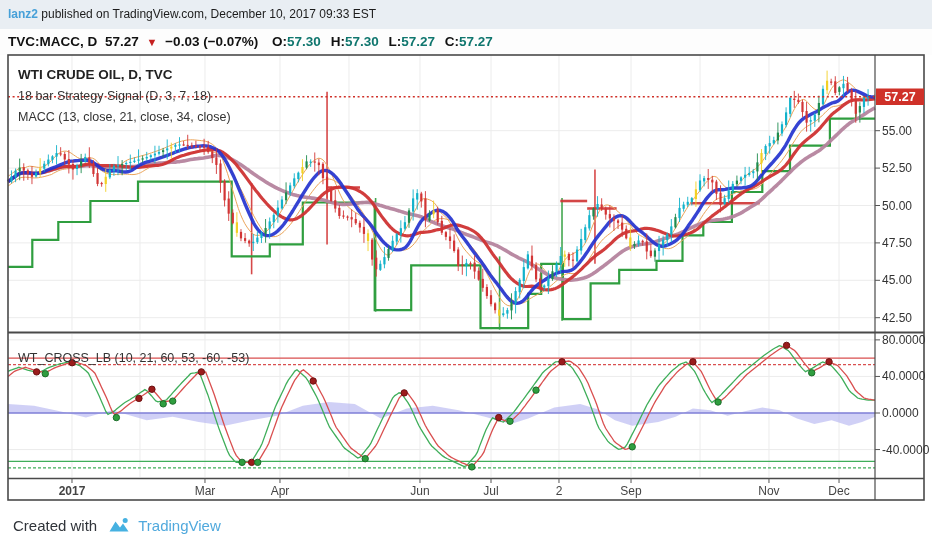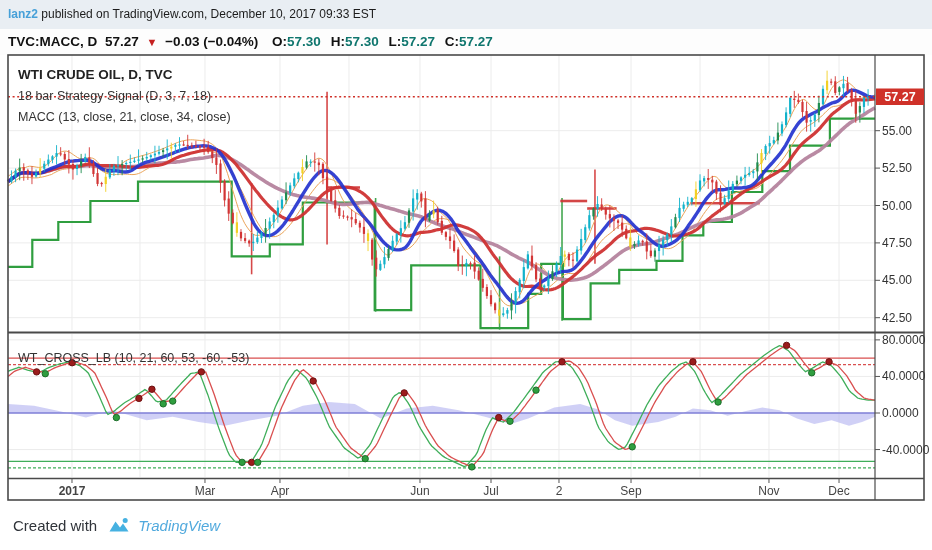--- a/index.html
+++ b/index.html
@@ -13,40 +13,40 @@
           line-height:26px;font-size:13.5px;font-weight:bold;color:#111;}
   .ticker .inner{margin-left:8px;}
   .ticker span{margin-right:4px;}
   .red{color:#0f766e;}
   .tri{color:#c51f1f;font-size:11px;}
   .chg{color:#111;}
   #chart-svg{position:absolute;left:0;top:0;}
   .footer{position:absolute;left:0;top:502px;width:932px;height:48px;background:#fff;
           font-size:15px;color:#30343a;}
   .footer .inner{position:absolute;left:13px;top:15px;display:flex;align-items:center;text-align:right;}
-  .brand{color:#50a9dd;margin-left:8px;font-style:italic;}
+  .brand{color:#50a9dd;margin-left:8px;}
   .logo{margin-left:12px;}
 </style>
 </head>
 <body>
 
 <div class="page">
 
   <div class="header">
     <div class="inner">
       <span class="user">lanz2</span><span> published on TradingView.com, December 10, 2017 09:33 EST</span>
     </div>
   </div>
 
   <div class="ticker">
     <div class="inner">
       <span>TVC:MACC, D</span>
       <span>57.27</span>
       <span class="tri">▼</span>
-      <span class="chg">−0.03 (−0.04%)</span>
+      <span class="chg">−0.03 (−0.07%)</span>
       <span style="margin-right:0;margin-left:6px;">O:</span><span class="red">57.30</span>
       <span style="margin-right:0;margin-left:2px;">H:</span><span class="red">57.30</span>
       <span style="margin-right:0;margin-left:2px;">L:</span><span class="red">57.27</span>
       <span style="margin-right:0;margin-left:2px;">C:</span><span class="red">57.27</span>
     </div>
   </div>
 
   <svg id="chart-svg" width="932" height="550" viewBox="0 0 932 550">
     <g id="grid-layer">
         <line x1="71.9846" y1="55" x2="71.9846" y2="330" stroke="#ececec" stroke-width="1"></line>

